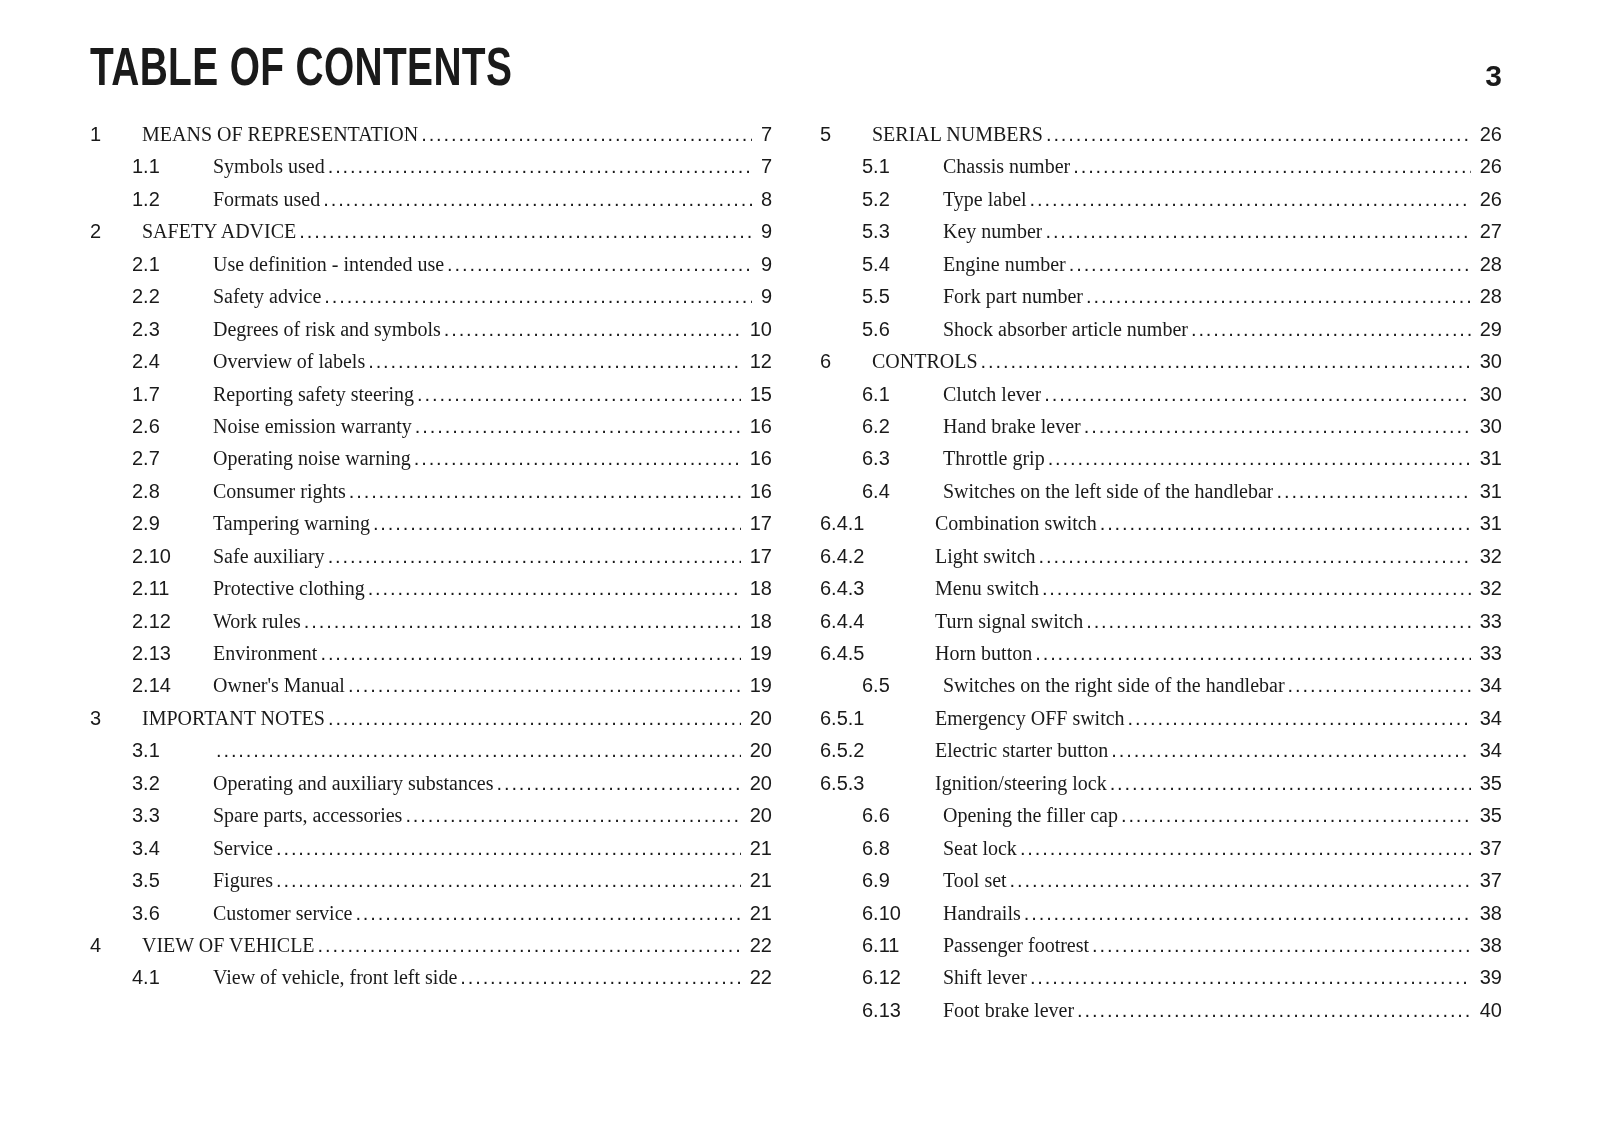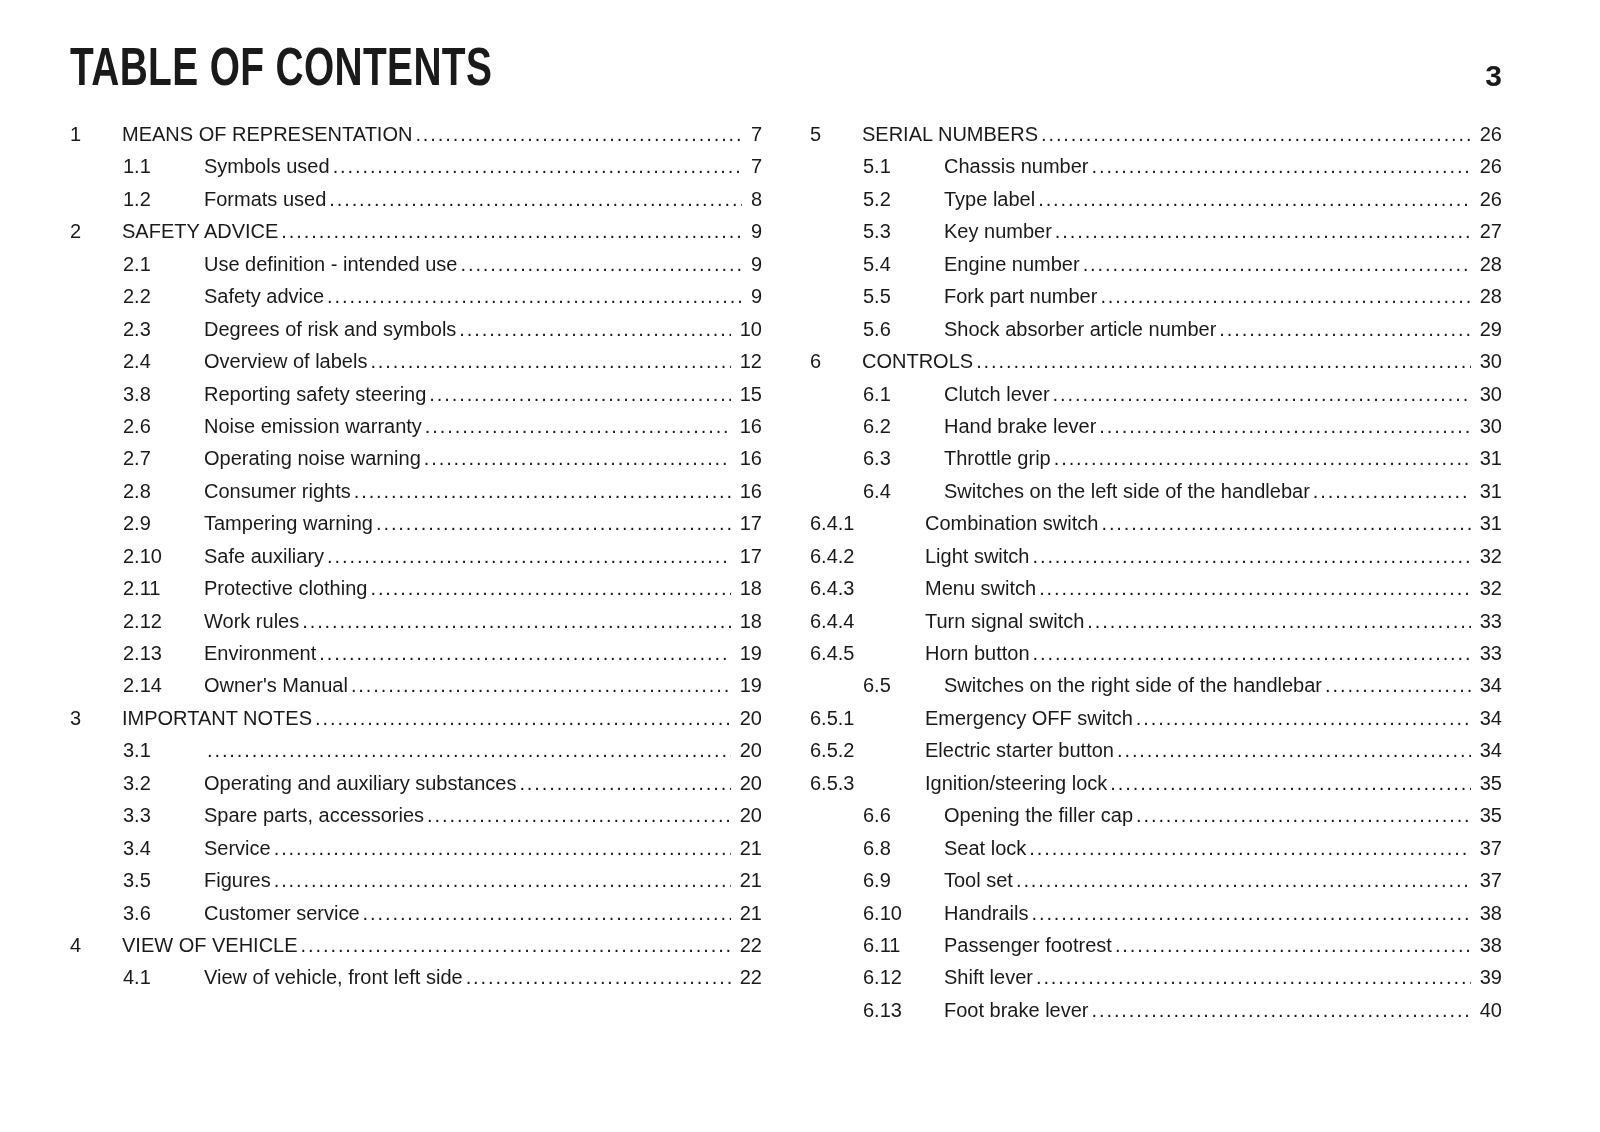--- a/index.html
+++ b/index.html
@@ -11,21 +11,21 @@
     height: 1132px;
     background: #ffffff;
     color: #1a1a1a;
     font-family: "Liberation Sans", sans-serif;
     overflow: hidden;
   }
   .page {
     box-sizing: border-box;
     width: 1600px;
     height: 1122px;
-    padding: 38px 98px 0 70px;
+    padding: 38px 98px 0 90px;
   }
   .hdr {
     display: flex;
     justify-content: space-between;
     align-items: flex-end;
     height: 56px;
   }
   .title {
     margin: 0;
     font-size: 54px;
@@ -52,25 +52,26 @@
   .row {
     display: flex;
     align-items: stretch;
     height: 32.45px;
     line-height: 32.45px;
     font-size: 20px;
     white-space: nowrap;
   }
   .num { flex: 0 0 auto; }
   .lvl0 .num { width: 52px; }
-  .lvl1 .num { margin-left: 53px; width: 81px; }
+  .lvl1 .num { margin-left: 42px; width: 81px; }
   .lvl2 .num { width: 115px; }
   .label {
     flex: 0 1 auto;
     overflow: hidden;
+    font-family: Liberation Serif, serif;
   }
   .leader {
     flex: 1 1 0;
     min-width: 10px;
     overflow: hidden;
     padding-left: 3px;
   }
   .leader::after {
     content: "..................................................................................................................................................";
     letter-spacing: 1.9px;
@@ -133,21 +134,21 @@
           <span class="leader"></span>
           <span class="pg">10</span>
         </div>
         <div class="row lvl1">
           <span class="num">2.4</span>
           <span class="label">Overview of labels</span>
           <span class="leader"></span>
           <span class="pg">12</span>
         </div>
         <div class="row lvl1">
-          <span class="num">3.8</span>
+          <span class="num">1.7</span>
           <span class="label">Reporting safety steering</span>
           <span class="leader"></span>
           <span class="pg">15</span>
         </div>
         <div class="row lvl1">
           <span class="num">2.6</span>
           <span class="label">Noise emission warranty</span>
           <span class="leader"></span>
           <span class="pg">16</span>
         </div>

